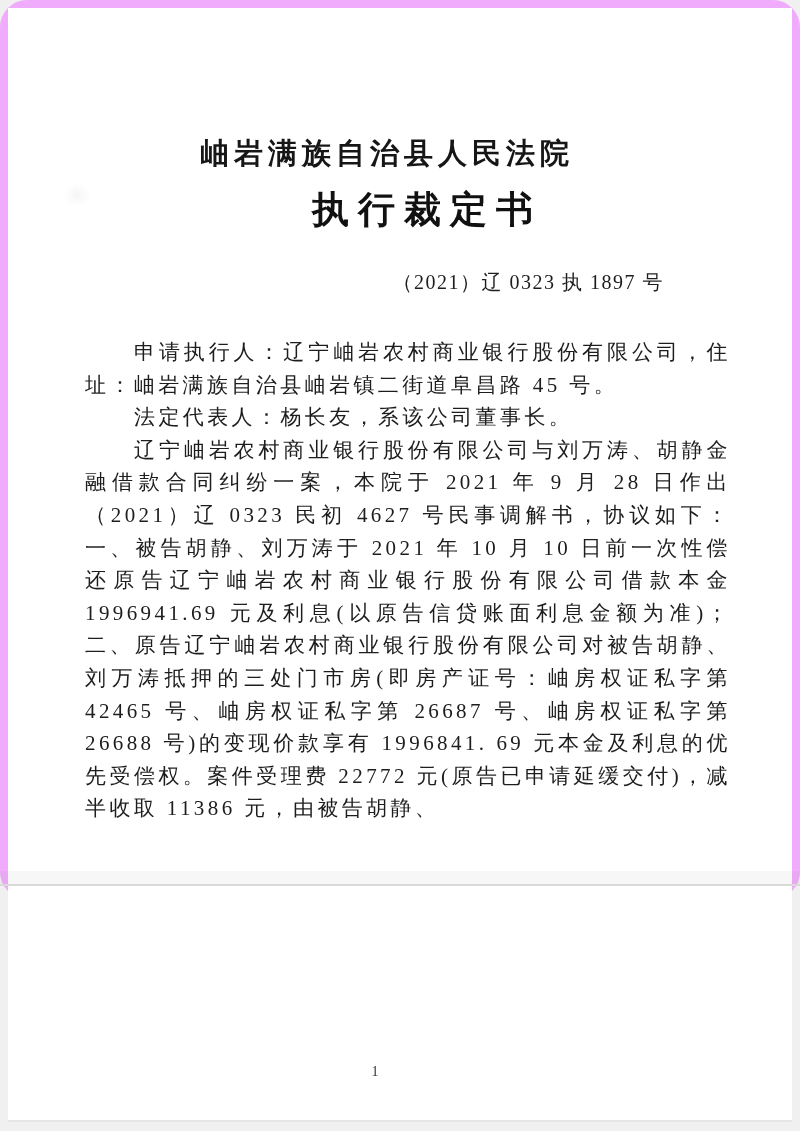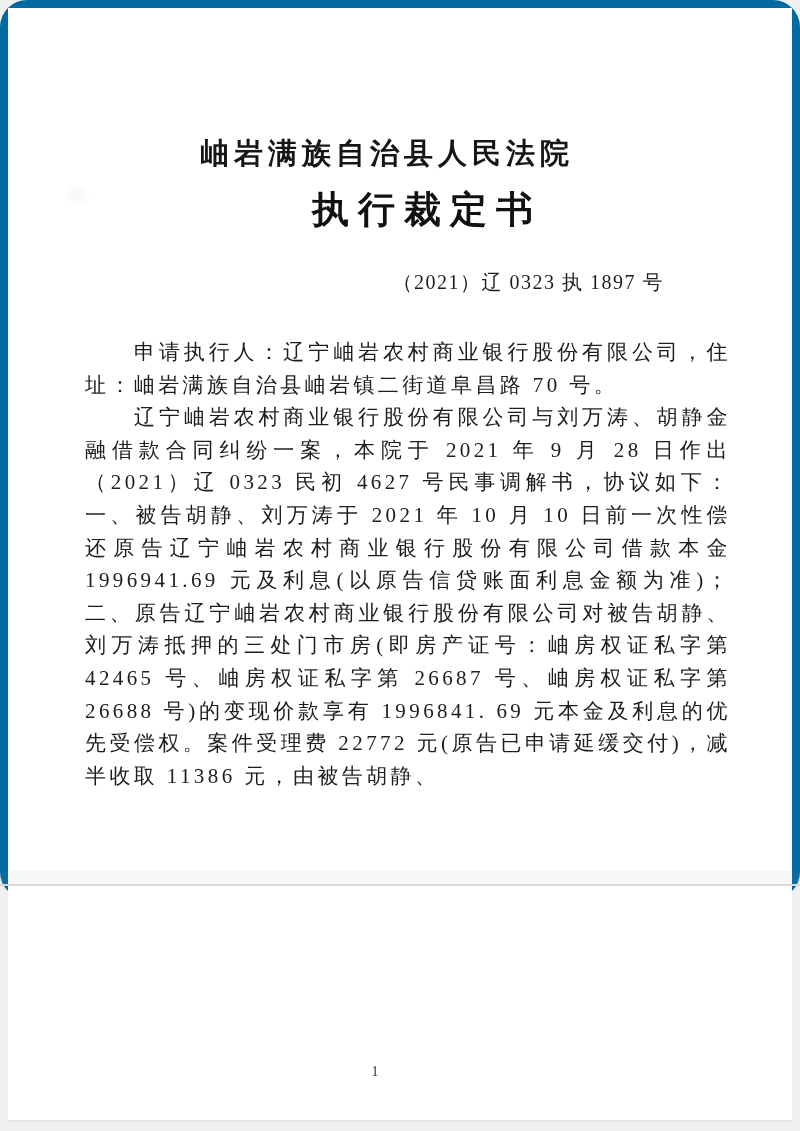--- a/index.html
+++ b/index.html
@@ -8,21 +8,21 @@
     width: 800px;
     height: 1131px;
     background: #f0f0f0;
     overflow: hidden;
     font-family: "Liberation Serif", "DejaVu Serif", serif;
   }
   .canvas {
     position: relative;
     width: 800px;
     height: 899px;
-    background: #0369a1;
+    background: #f0abfc;
     border-radius: 27px;
   }
   .page {
     position: absolute;
     left: 8px;
     top: 8px;
     width: 784px;
     height: 1112px;
     background: #ffffff;
     box-shadow: 0 2px 0 rgba(0,0,0,0.04);
@@ -119,20 +119,21 @@
 </head>
 <body>
 
 <div class="canvas">
   <div class="page">
     <div class="smudge"></div>
     <h1 class="court">岫岩满族自治县人民法院</h1>
     <h2 class="doc-title">执行裁定书</h2>
     <div class="case-number">（2021）辽 0323 执 1897 号</div>
     <div class="body-text">
-      <p>申请执行人：辽宁岫岩农村商业银行股份有限公司，住址：岫岩满族自治县岫岩镇二街道阜昌路 70 号。</p>
+      <p>申请执行人：辽宁岫岩农村商业银行股份有限公司，住址：岫岩满族自治县岫岩镇二街道阜昌路 45 号。</p>
+      <p>法定代表人：杨长友，系该公司董事长。</p>
       <p>辽宁岫岩农村商业银行股份有限公司与刘万涛、胡静金融借款合同纠纷一案，本院于 2021 年 9 月 28 日作出（2021）辽 0323 民初 4627 号民事调解书，协议如下：一、被告胡静、刘万涛于 2021 年 10 月 10 日前一次性偿还原告辽宁岫岩农村商业银行股份有限公司借款本金 1996941.69 元及利息(以原告信贷账面利息金额为准)；二、原告辽宁岫岩农村商业银行股份有限公司对被告胡静、刘万涛抵押的三处门市房(即房产证号：岫房权证私字第 42465 号、岫房权证私字第 26687 号、岫房权证私字第 26688 号)的变现价款享有 1996841. 69 元本金及利息的优先受偿权。案件受理费 22772 元(原告已申请延缓交付)，减半收取 11386 元，由被告胡静、</p>
     </div>
     <div class="page-number">1</div>
   </div>
   <div class="seam-ghost"></div>
   <div class="seam-line"></div>
 </div>
 
 </body></html>

